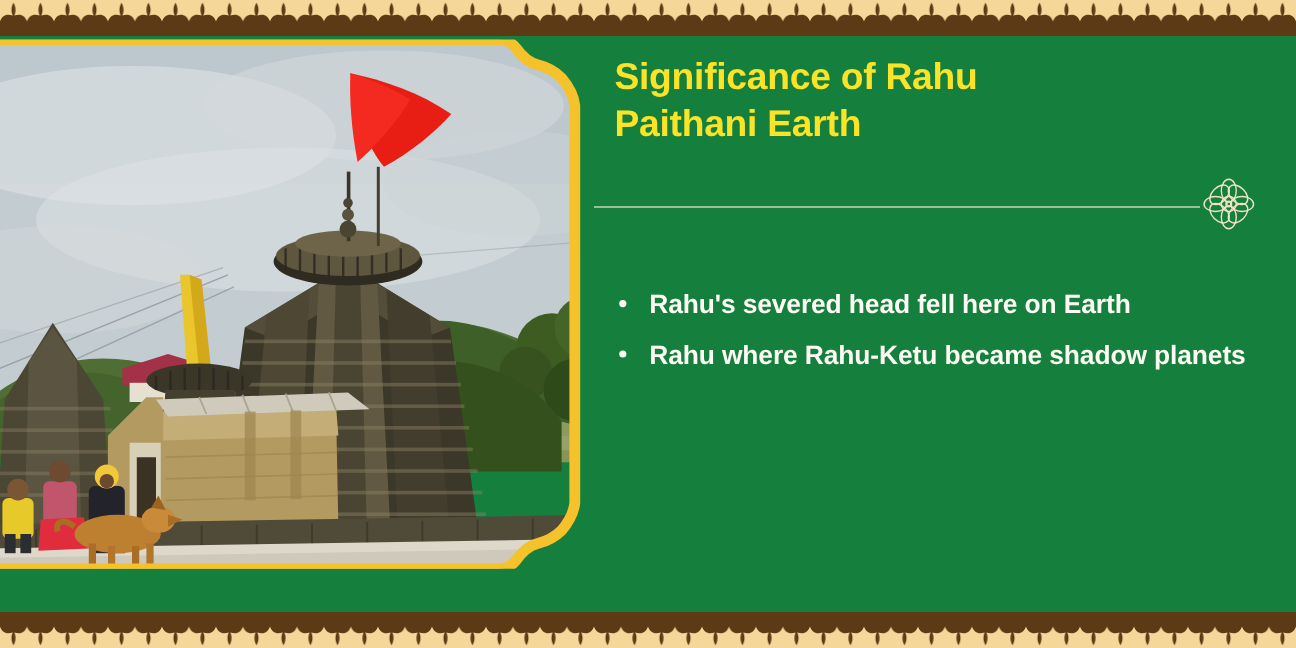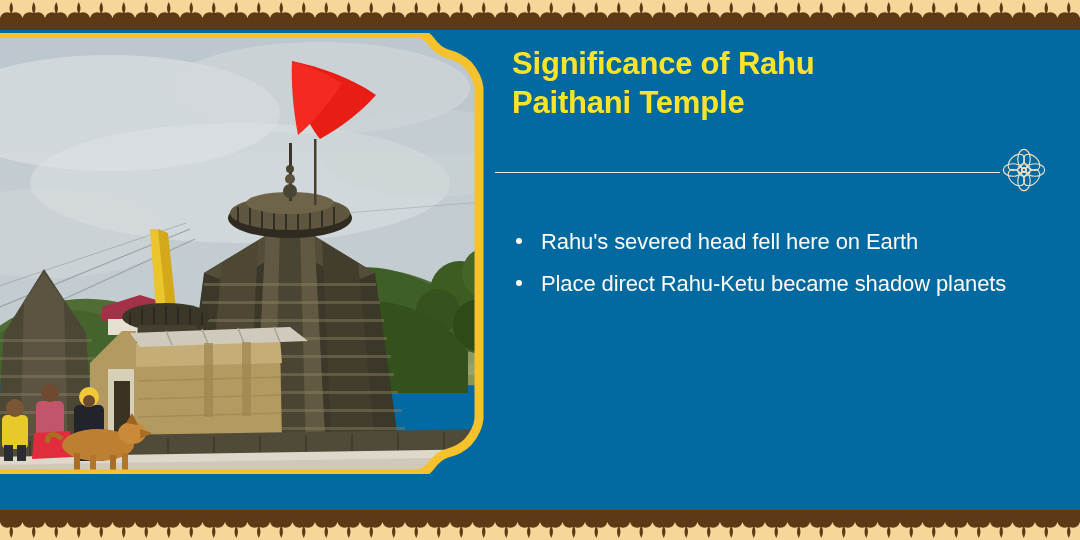--- a/index.html
+++ b/index.html
@@ -5,21 +5,21 @@
   html, body {
     margin: 0;
     padding: 0;
     background: #5c3a16;
   }
   #canvas {
     position: relative;
     width: 1080px;
     height: 540px;
     overflow: hidden;
-    background: #0369a1;
+    background: #15803d;
     font-family: "Liberation Sans", sans-serif;
   }
 
   
   .border-band {
     position: absolute;
     left: 0;
     width: 1080px;
     height: 30px;
     z-index: 6;
@@ -95,25 +95,26 @@
     width: 560px;
     z-index: 4;
     margin: 0;
     padding: 0;
     list-style: none;
   }
   .bullets li {
     position: relative;
     color: #fdfaf3;
     font-size: 22px;
-    font-weight: normal;
+    font-weight: bold;
     line-height: 1.34;
     padding-left: 33px;
     margin-bottom: 13px;
     letter-spacing: -0.1px;
+    margin-top: 12px;
   }
   .bullets li::before {
     content: "";
     position: absolute;
     left: 8px;
     top: 11px;
     width: 6px;
     height: 6px;
     border-radius: 50%;
     background: #fdfaf3;
@@ -376,21 +377,21 @@
                C 472 415, 466 418, 458 420
                C 450 422, 445 427, 440 434
                C 436 439, 431 441, 425 441
                L 0 441" fill="none" stroke="#F5C22B" stroke-width="9" stroke-linejoin="round"></path>
     </svg>
   </div>
 
   <div class="content">
     <h1 class="title">
       <span>Significance of Rahu</span><br>
-      <span>Paithani Temple</span>
+      <span>Paithani Earth</span>
     </h1>
   </div>
 
   <div class="divider-row">
     <div class="divider-line"></div>
   </div>
 
   <div class="mandala" style="left:1000px; top:146px;">
     <svg width="48" height="48" viewBox="0 0 100 100">
       <g fill="none" stroke="#f3e2c4" stroke-width="2.4">
@@ -405,16 +406,16 @@
           <ellipse cx="66" cy="34" rx="20" ry="13" transform="rotate(45 66 34)"></ellipse>
           <ellipse cx="34" cy="66" rx="20" ry="13" transform="rotate(45 34 66)"></ellipse>
         </g>
         <circle cx="50" cy="50" r="5"></circle>
       </g>
     </svg>
   </div>
 
   <ul class="bullets">
     <li>Rahu's severed head fell here on Earth</li>
-    <li>Place direct Rahu-Ketu became shadow planets</li>
+    <li>Rahu where Rahu-Ketu became shadow planets</li>
   </ul>
 
 </div>
 
 </body></html>

